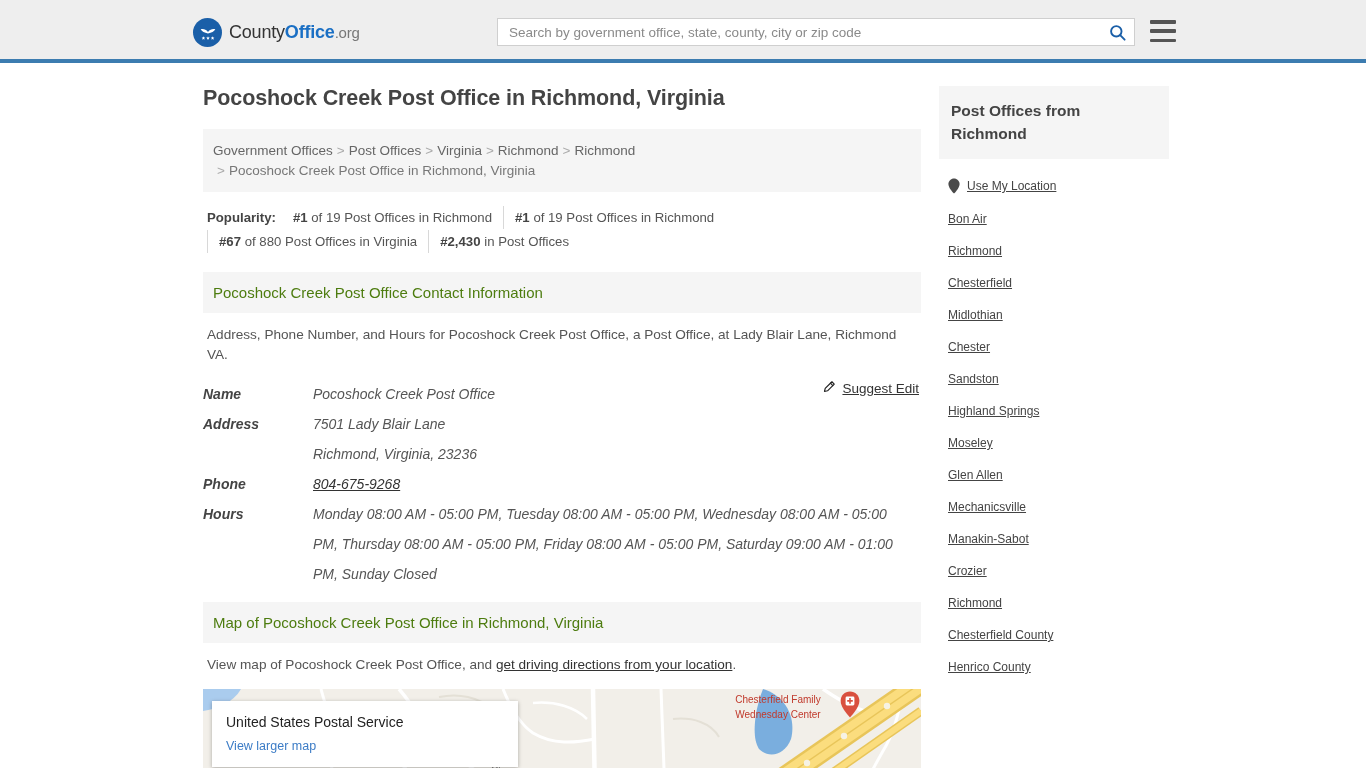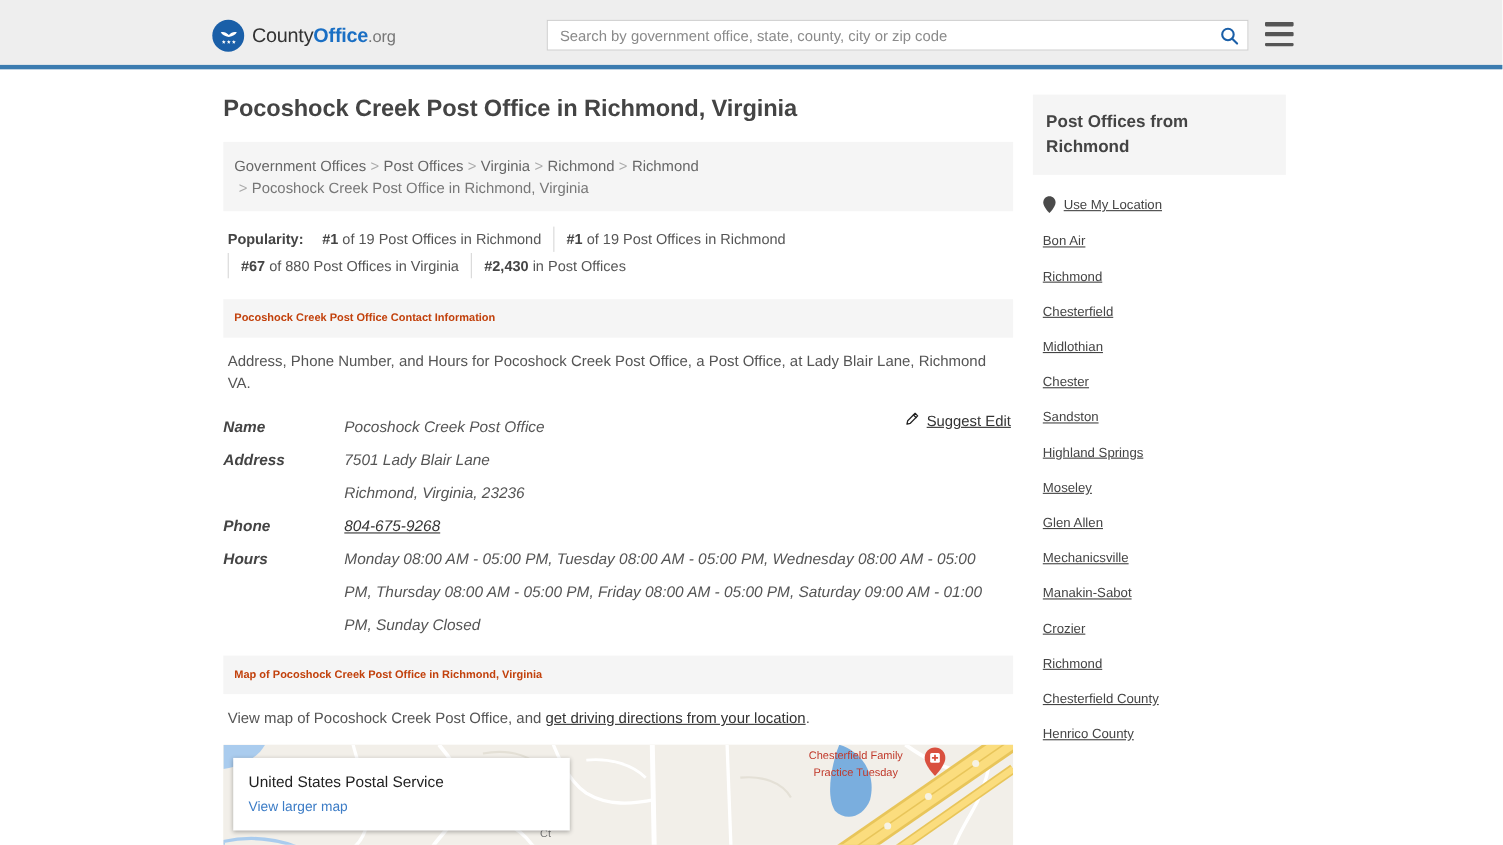--- a/index.html
+++ b/index.html
@@ -137,23 +137,23 @@
   #popularity .pitem + .pitem { border-left: 1px solid #d8d8d8; }
   #popularity .prank { font-weight: bold; color: #444444; }
   #popularity .prow2 { margin-top: 1px; display: block; }
   #popularity .prow2 .pitem:first-child { padding-left: 11px; border-left: 1px solid #d8d8d8; }
 
   
   .section-bar {
     background: #f5f5f5;
     padding: 12px 10px;
     margin-top: 13px;
-    font-size: 10px;
-    font-weight: bold;
-    color: #c2410c;
+    font-size: 15px;
+    font-weight: normal;
+    color: #4d7c0f;
   }
   .section-desc {
     padding: 12px 4px 0 4px;
     font-size: 13.6px;
     line-height: 20px;
     color: #555555;
   }
   .section-desc a { color: #333333; text-decoration: underline; }
 
   
@@ -392,21 +392,21 @@
         <circle cx="684" cy="17" r="3.2" fill="#f6f2e4"></circle>
         <circle cx="641" cy="47" r="3.2" fill="#f6f2e4"></circle>
         <circle cx="604" cy="74" r="3.2" fill="#f6f2e4"></circle>
 
         <path d="M236 8 C256 4, 276 8, 288 20" fill="none" stroke="#e4e0d6" stroke-width="2"></path>
         <path d="M470 30 C490 28, 508 34, 516 48" fill="none" stroke="#e4e0d6" stroke-width="2"></path>
       </svg>
 
       <div class="map-label poi" style="left:500px; top:3px; width:150px;">
         <div>Chesterfield Family</div>
-        <div>Practice Tuesday</div>
+        <div>Wednesday Center</div>
       </div>
 
       <svg class="map-pin" style="left:637px; top:2px;" viewBox="0 0 20 27">
         <path d="M10 0.6 C4.7 0.6 0.6 4.7 0.6 10 C0.6 17 10 26.4 10 26.4 C10 26.4 19.4 17 19.4 10 C19.4 4.7 15.3 0.6 10 0.6 Z" fill="#d9503f"></path>
         <rect x="5.6" y="5.6" width="8.8" height="8.8" rx="1.4" fill="#ffffff"></rect>
         <path d="M9.2 7.1 h1.6 v2 h2 v1.6 h-2 v2 h-1.6 v-2 h-2 v-1.6 h2 z" fill="#d9503f"></path>
       </svg>
 
       <div class="map-label street" style="left:288px; top:76px;">Ct</div>
 

